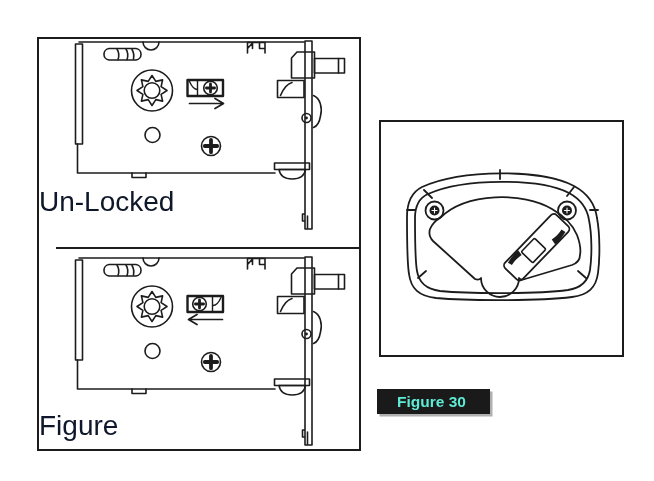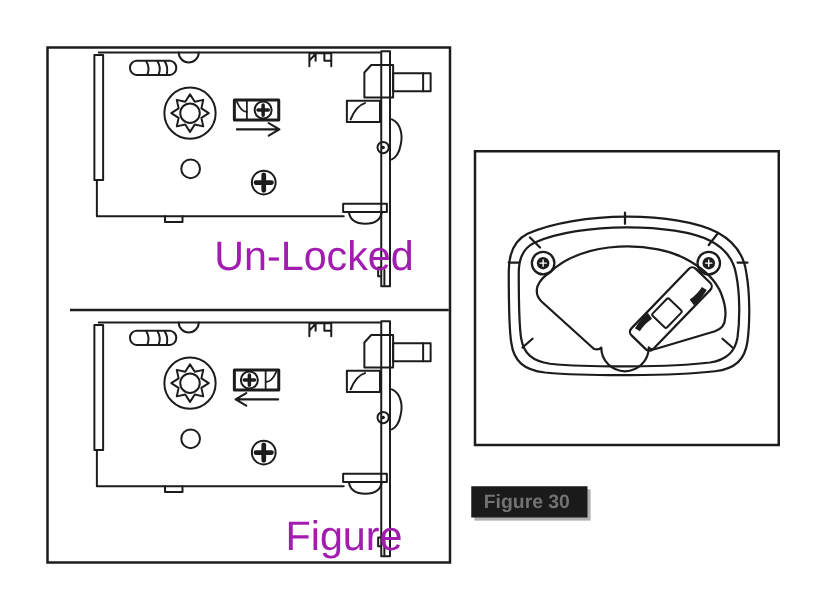--- a/index.html
+++ b/index.html
@@ -21,44 +21,44 @@
   .panel-top{height:208px;}
   .panel-bottom{height:197px;}
   .panel-divider{
     height:2px;margin-left:17px;
     background:#1c1c1c;border:none;
   }
   .lock-svg{position:absolute;left:0;top:0;display:block;}
   .lock-svg.offset{top:6px;}
   .panel-label{
     position:absolute;left:0;
-    text-align:right;
-    font-size:33px;line-height:1;
-    color:#a21caf;
+    text-align:left;
+    font-size:28px;line-height:1;
+    color:#0f172a;
     white-space:nowrap;
   }
   .panel-top .panel-label{top:149px;width:292px;}
   .panel-bottom .panel-label{top:163px;width:283px;}
   
   .detail-box{
     position:absolute;left:379px;top:120px;
     width:241px;height:233px;
     border:2.5px solid #1c1c1c;
     background:#fff;
   }
   .detail-svg{display:block;margin:0 auto;}
   
   .figure-caption{
     position:absolute;left:377px;top:389px;
     min-width:73px;height:25px;
     background:#1a1a1a;
-    color:#737373;
+    color:#5eead4;
     font-size:15.5px;font-weight:bold;
     line-height:25px;
-    padding:0 10px;
+    padding:0 20px;
     box-shadow:2.5px 2.5px 0 #b0b0b0;
     white-space:nowrap;
   }
 </style>
 </head>
 <body>
 
 <div class="stage">
 
   <svg width="0" height="0" style="position:absolute" aria-hidden="true">

